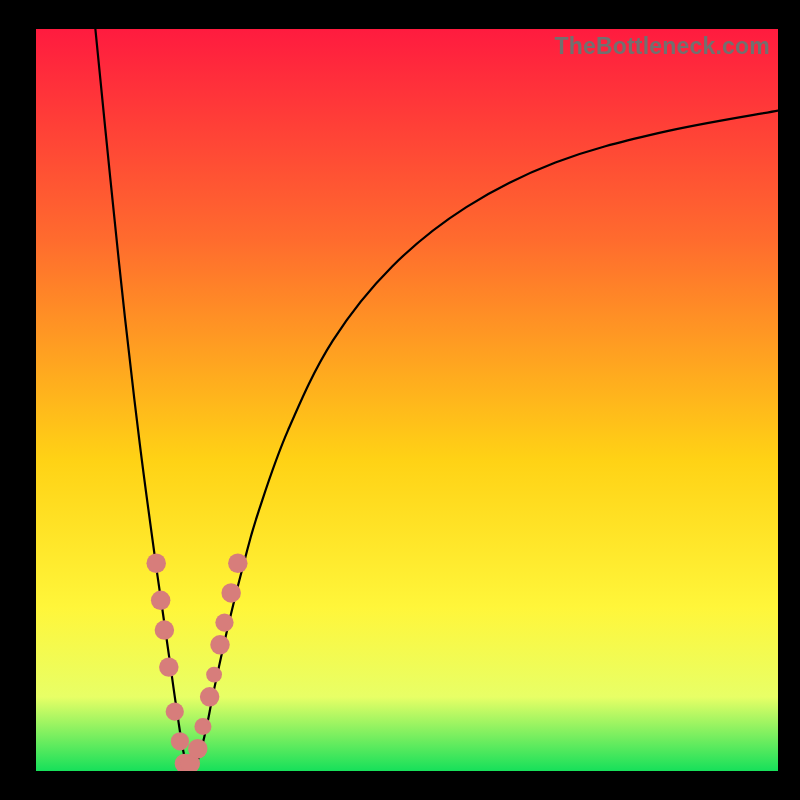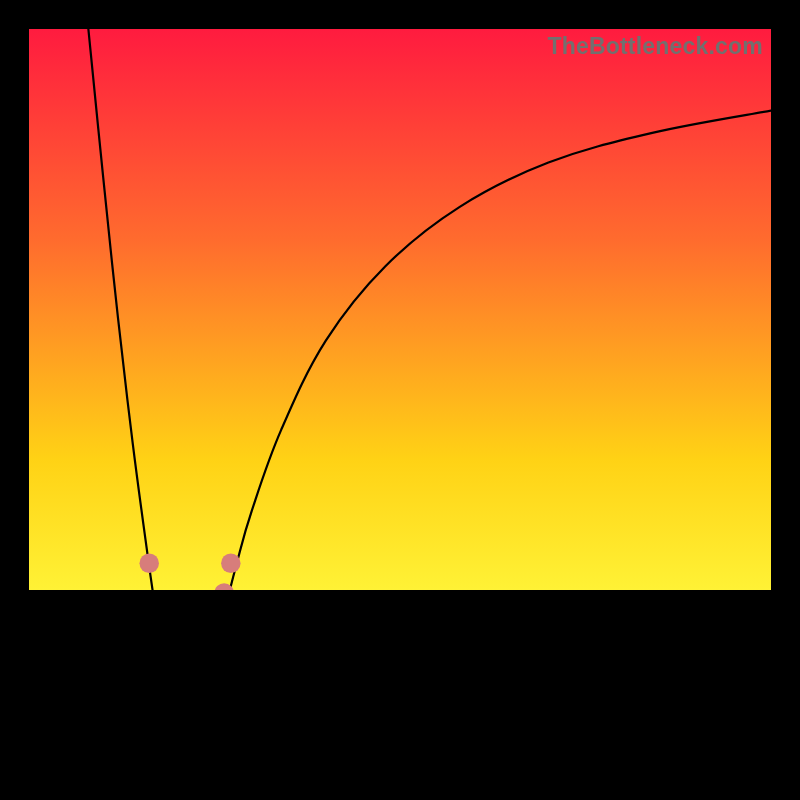--- a/index.html
+++ b/index.html
@@ -11,24 +11,24 @@
     overflow: hidden;
   }
   .frame {
     position: relative;
     width: 800px;
     height: 800px;
     background: #000;
   }
   .plot-area {
     position: absolute;
-    left: 29px;
+    left: 36px;
     top: 29px;
     width: 742px;
-    height: 561px;
+    height: 742px;
     overflow: hidden;
   }
   .gradient {
     position: absolute;
     left: 0;
     top: 0;
     width: 742px;
     height: 742px;
   }
   .watermark {

